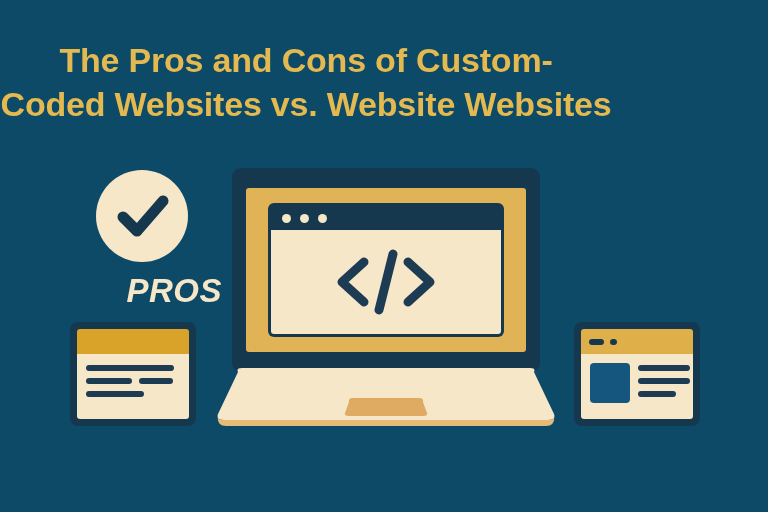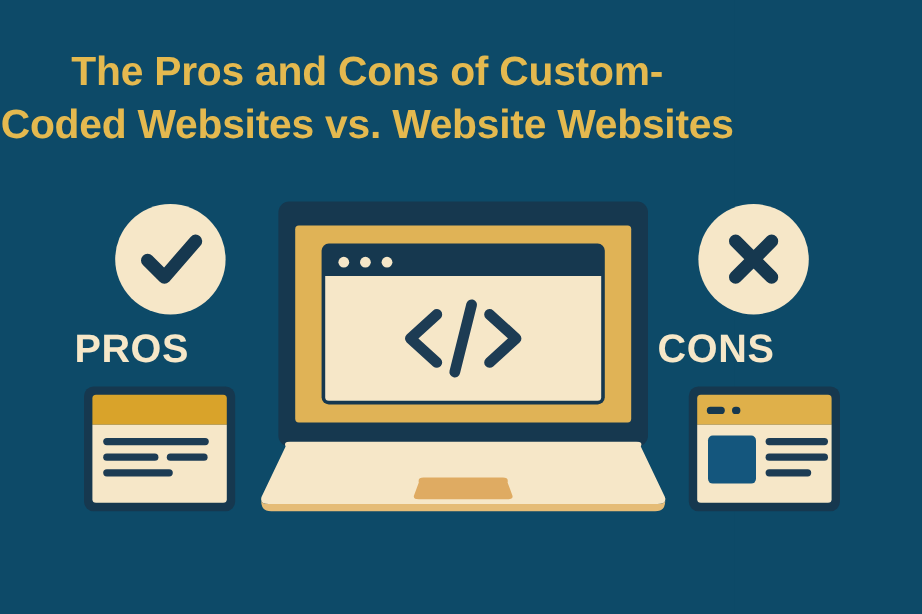--- a/index.html
+++ b/index.html
@@ -33,21 +33,22 @@
     font-weight: bold;
     line-height: 1.30;
     letter-spacing: -0.2px;
   }
   .title-line { display: block; white-space: nowrap; }
 
   
   .verdict {
     position: absolute;
     width: 160px;
-    text-align: left;
+    text-align: right;
+    font-style: italic;
   }
   .verdict.pros { left: 62px; top: 170px; }
   .verdict.cons { left: 548px; top: 170px; }
 
   .badge-circle {
     width: 92px;
     height: 92px;
     border-radius: 50%;
     background: #f6e7c8;
     margin: 0 auto;
@@ -204,28 +205,20 @@
 
   <div class="verdict pros">
     <div class="badge-circle">
       <svg width="92" height="92" viewBox="0 0 92 92">
         <path d="M27 47 L41 61 L67 31" fill="none" stroke="#16384f" stroke-width="11" stroke-linecap="round" stroke-linejoin="round"></path>
       </svg>
     </div>
     <div class="verdict-label">PROS</div>
   </div>
 
-  <div class="verdict cons">
-    <div class="badge-circle">
-      <svg width="92" height="92" viewBox="0 0 92 92">
-        <path d="M31 31 L61 61 M61 31 L31 61" fill="none" stroke="#16384f" stroke-width="11" stroke-linecap="round" stroke-linejoin="round"></path>
-      </svg>
-    </div>
-    <div class="verdict-label">CONS</div>
-  </div>
 
   <div class="mini-card left">
     <div class="mini-head amber"></div>
     <div class="mini-body">
       <div class="line-row">
         <div class="txt-line" style="width:88px"></div>
       </div>
       <div class="line-row">
         <div class="txt-line" style="width:46px"></div>
         <div class="txt-line" style="width:34px"></div>

